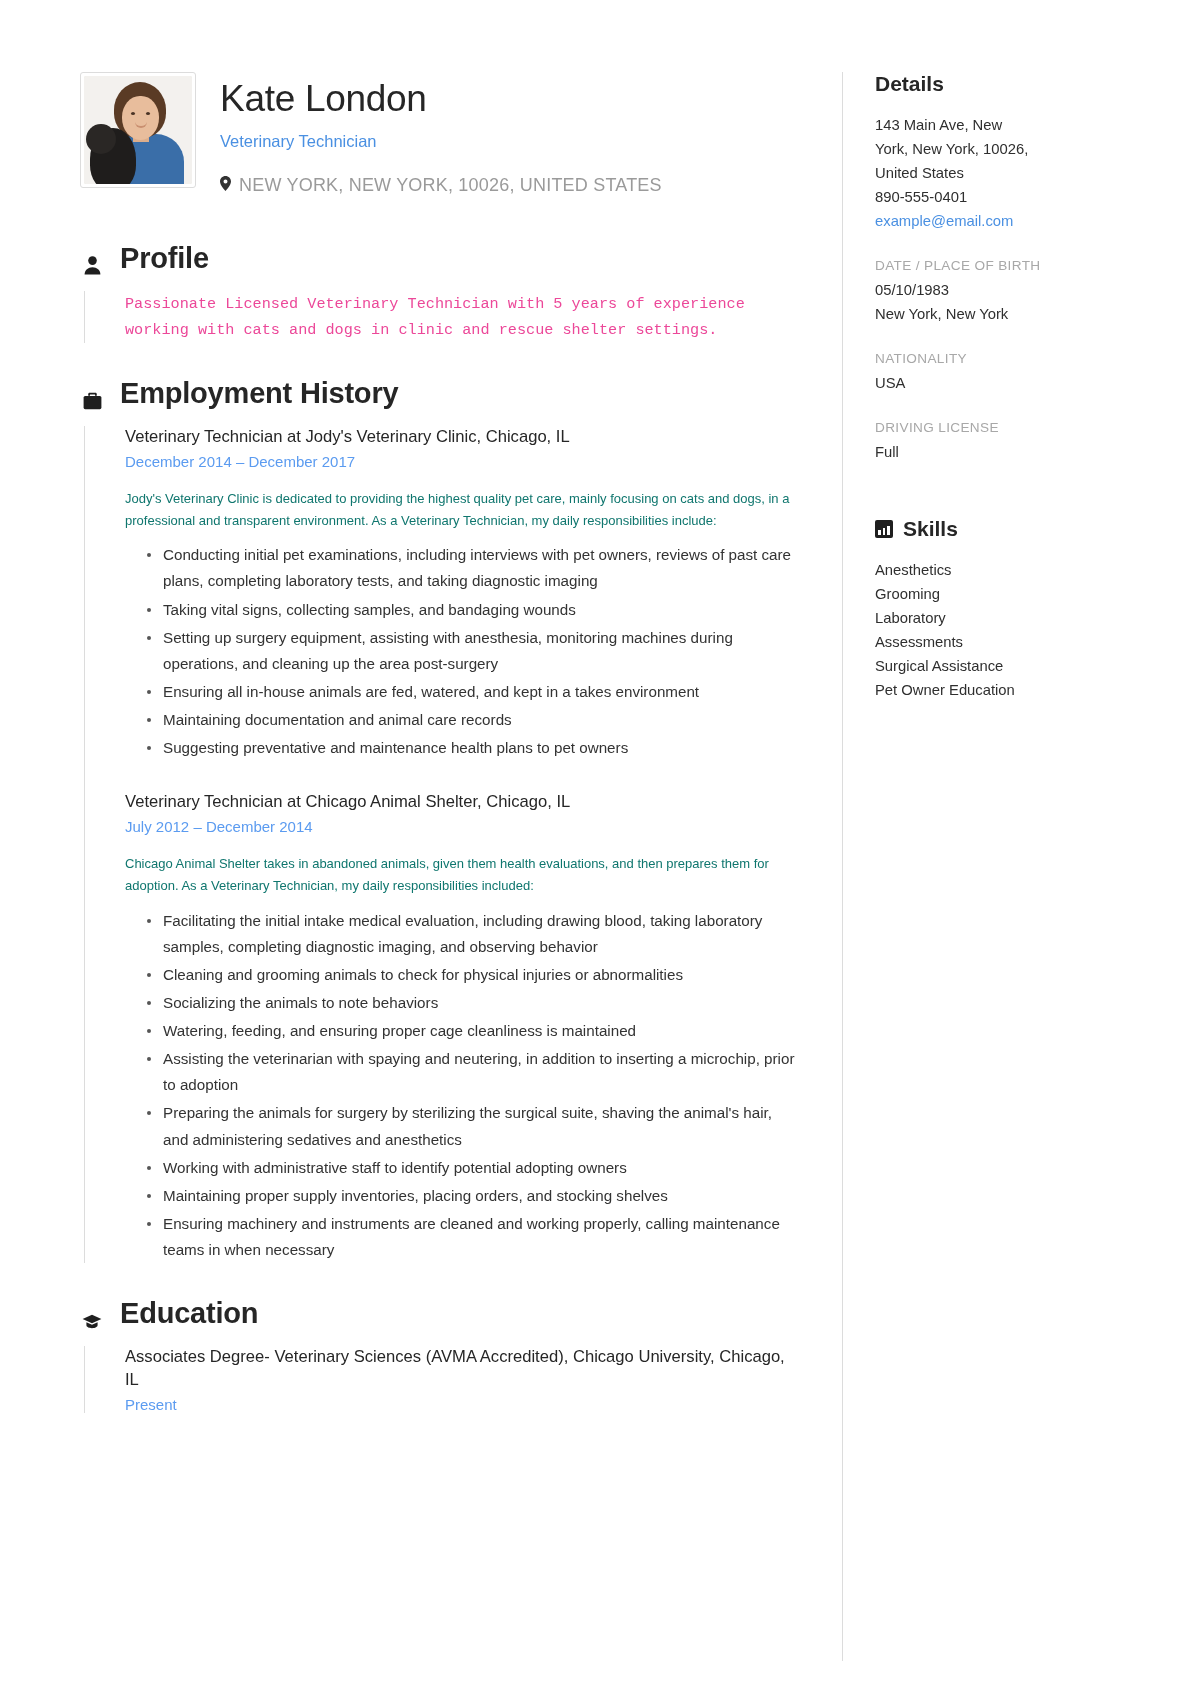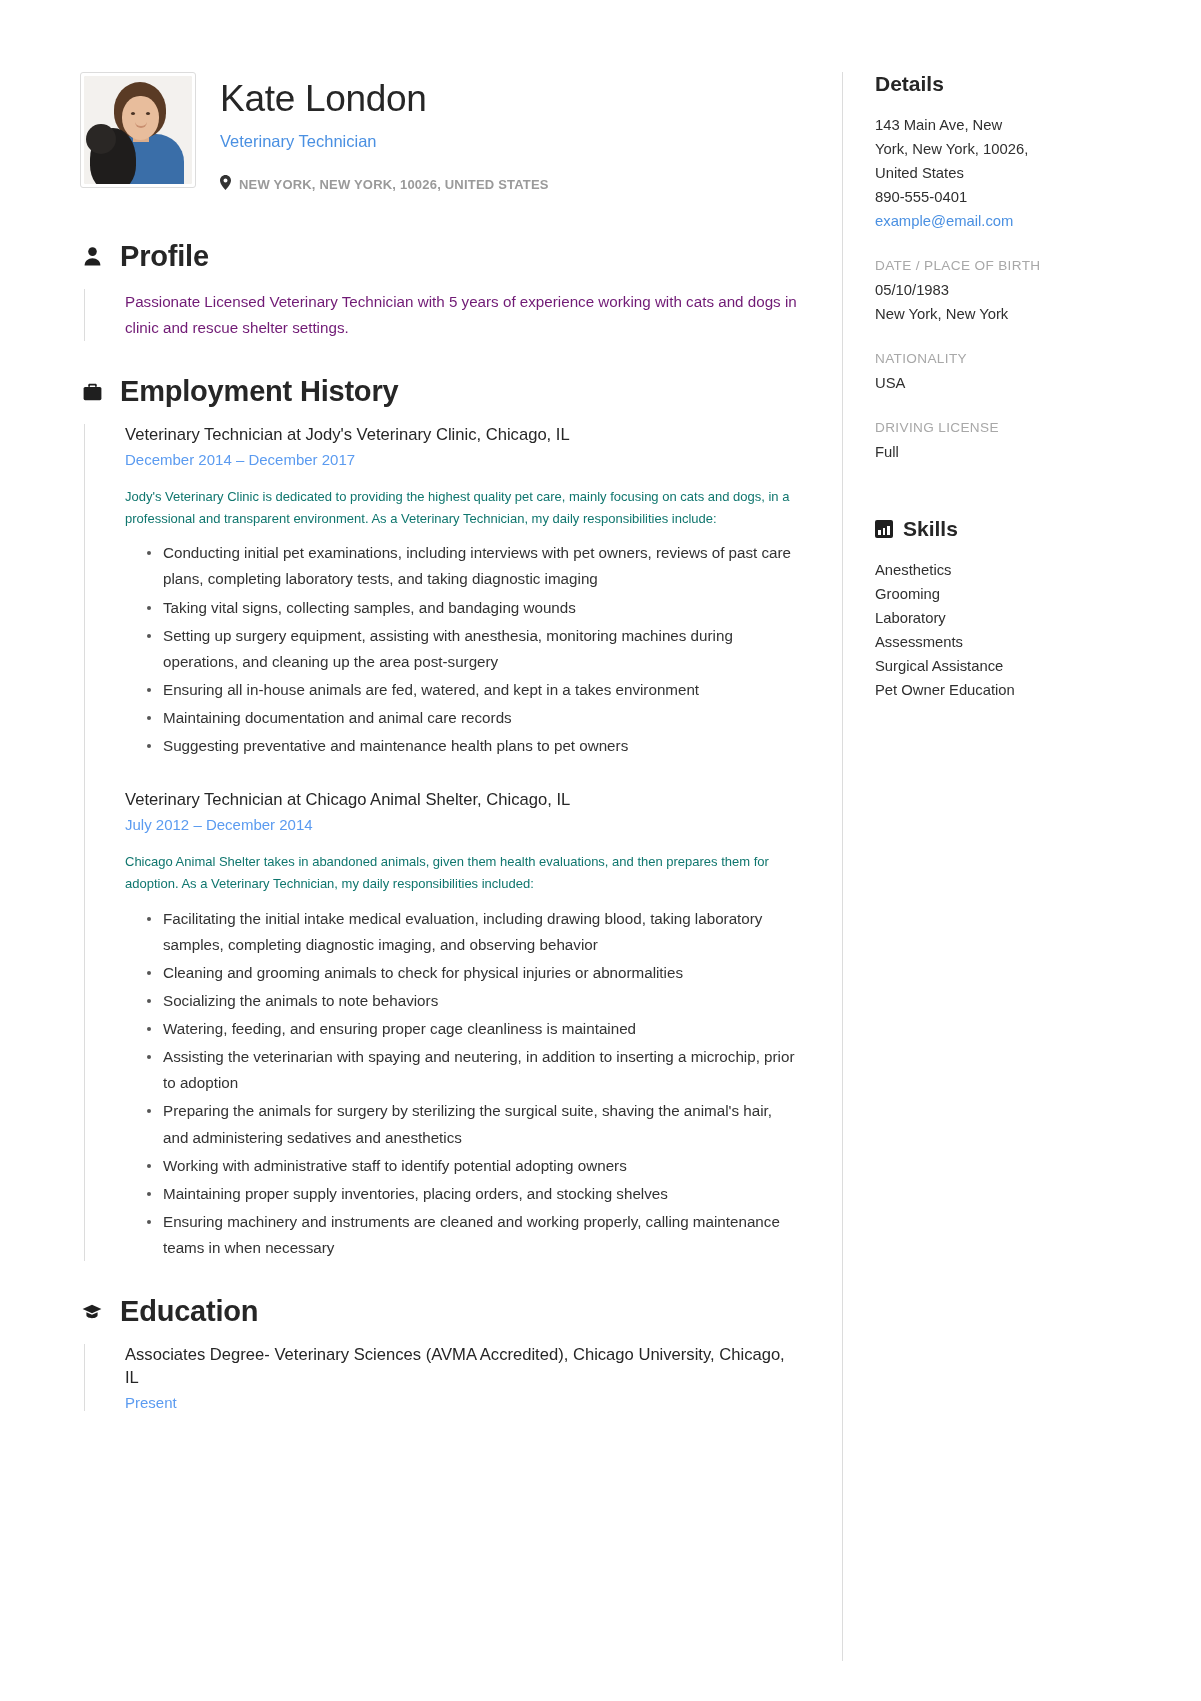--- a/index.html
+++ b/index.html
@@ -69,30 +69,29 @@
     margin-top: 12px;
     line-height: 1.3;
   }
   .location-row {
     display: flex;
     align-items: center;
     gap: 8px;
     margin-top: 22px;
   }
   .location-text {
-    font-size: 13px;
+    font-size: 18px;
     color: #9a9a9a;
     letter-spacing: 0.2px;
-    font-weight: bold;
   }
   .pin-icon { display: block; }
 
   .section-head {
     display: flex;
-    align-items: center;
+    align-items: flex-end;
     gap: 16px;
     margin-bottom: 16px;
   }
   .section-icon {
     width: 24px;
     flex: 0 0 24px;
     display: flex;
     justify-content: center;
     align-items: center;
   }
@@ -104,21 +103,22 @@
   }
   .section-body {
     border-left: 1px solid #dcdcdc;
     margin-left: 4px;
     padding-left: 40px;
   }
   .section { margin-bottom: 34px; }
   .para {
     font-size: 15.2px;
     line-height: 1.72;
-    color: #701a75;
+    color: #ec4899;
+    font-family: Liberation Mono, monospace;
   }
   .job { margin-bottom: 30px; }
   .job:last-child { margin-bottom: 16px; }
   .job-head {
     font-size: 16.6px;
     color: #262626;
     font-weight: 400;
     line-height: 1.35;
   }
   .job-dates {

